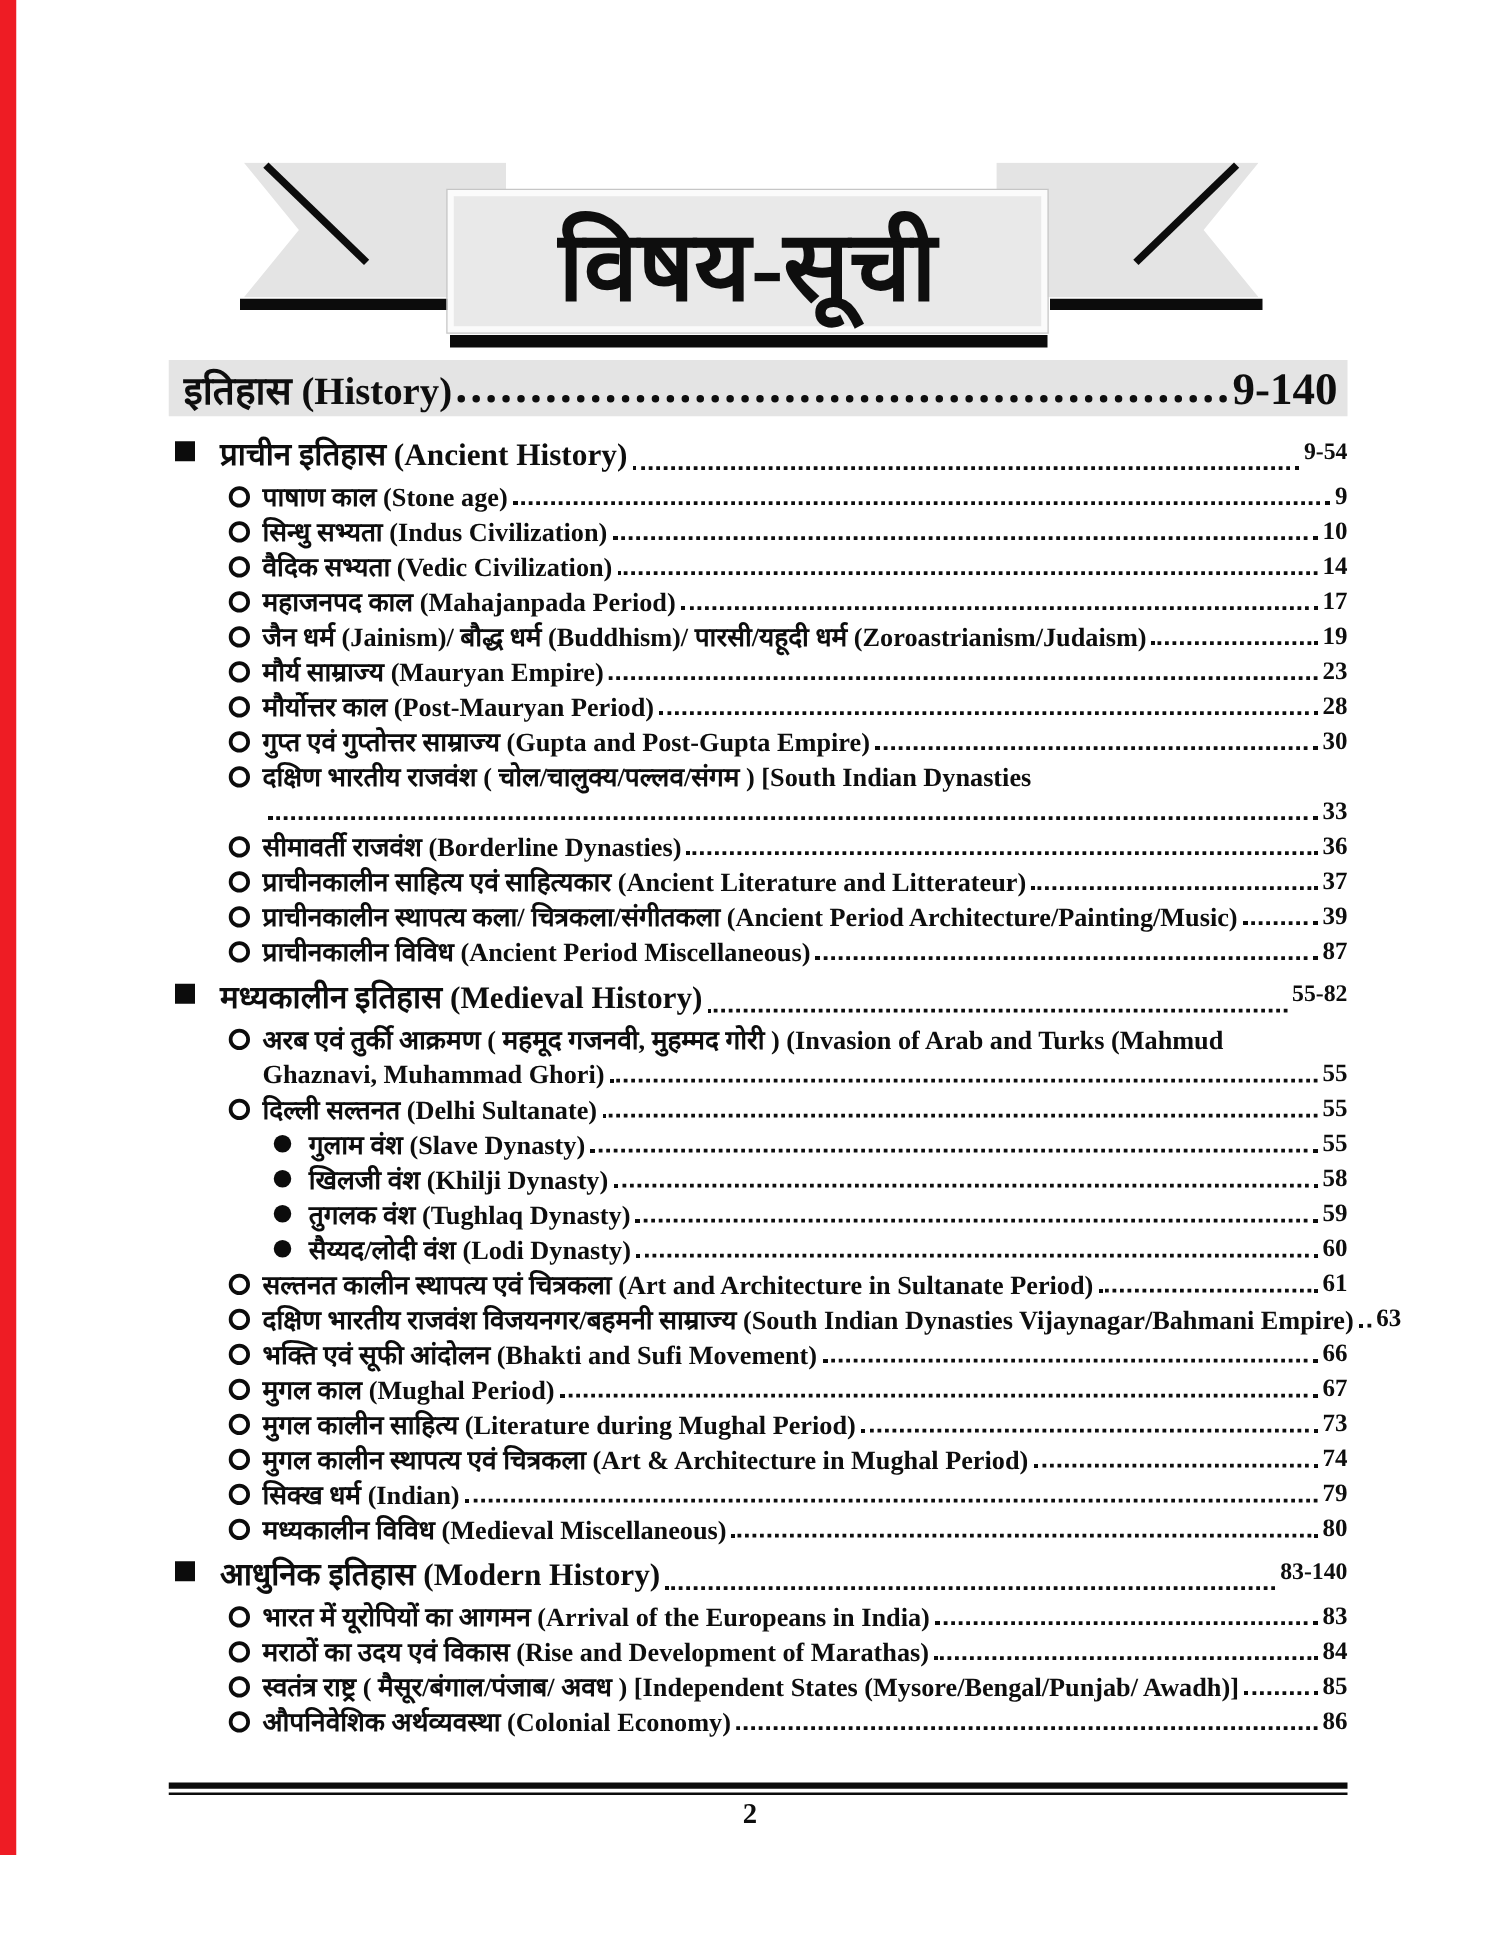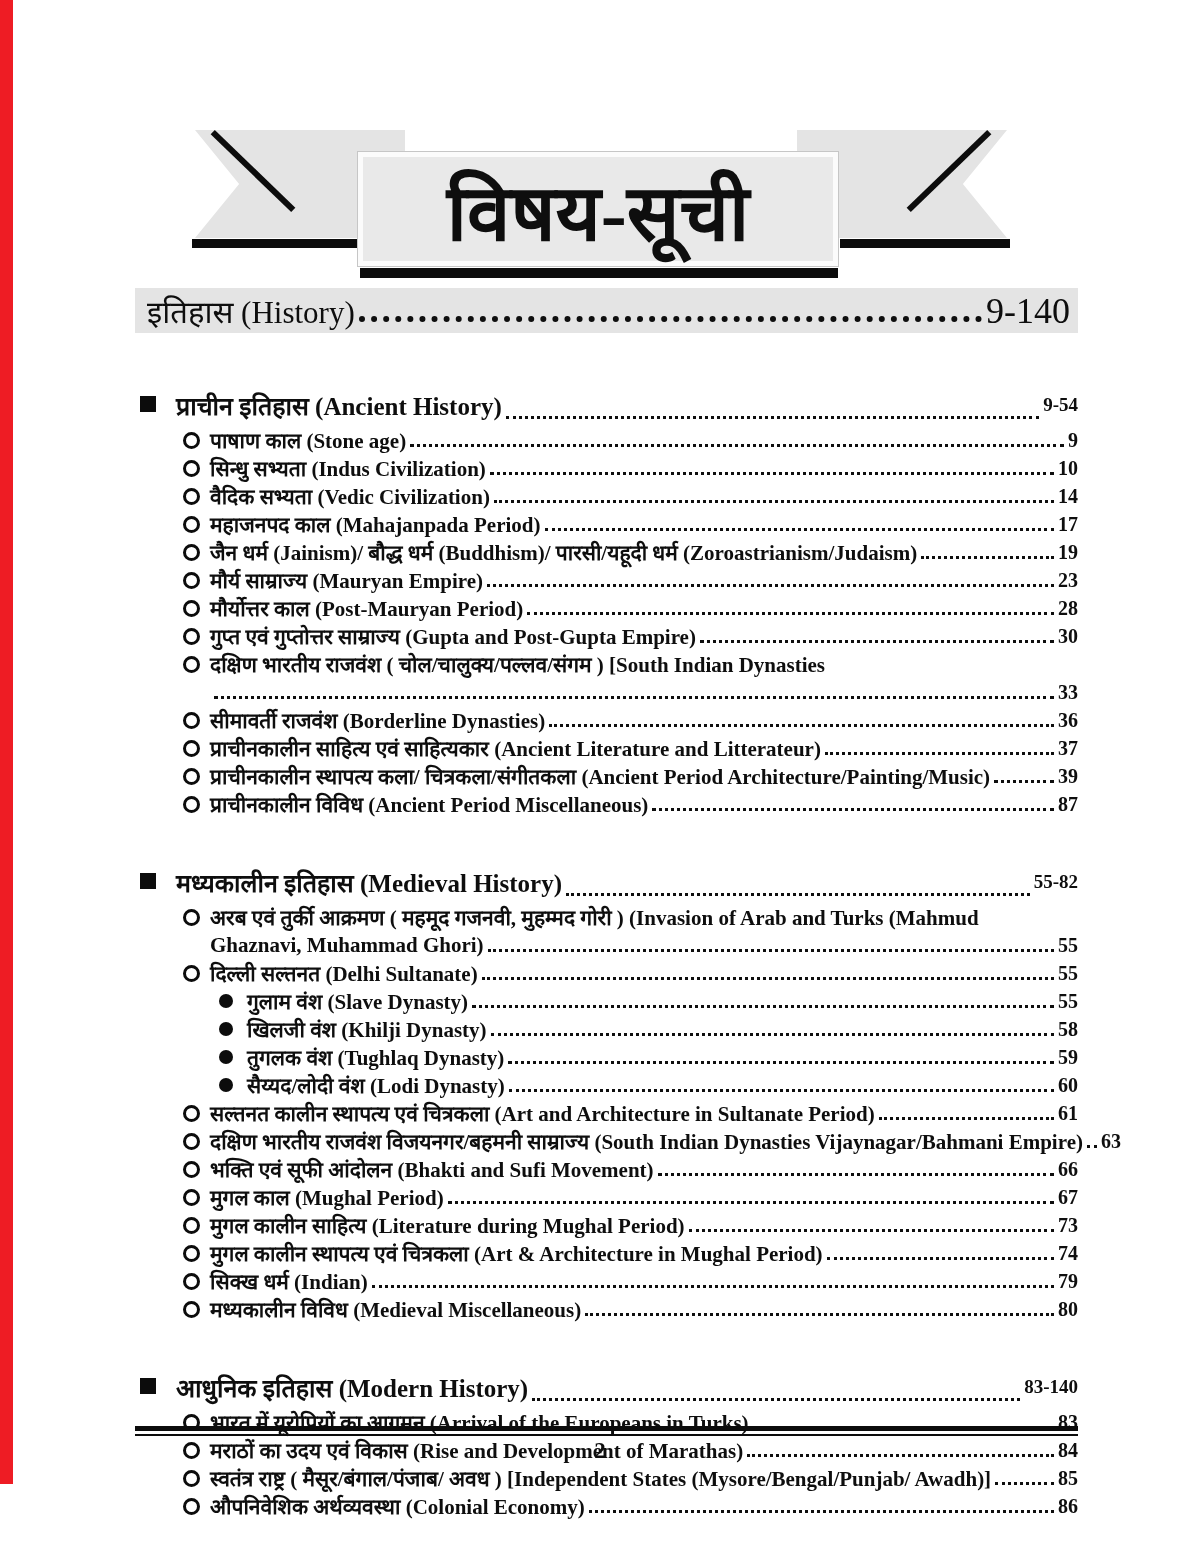--- a/index.html
+++ b/index.html
@@ -30,31 +30,31 @@
     display:flex;align-items:center;justify-content:center;font-family:Liberation Serif, serif;
   }
   .banner-title{font-size:78px;font-weight:bold;line-height:1;white-space:nowrap;margin-top:10px;}
   .underline{position:absolute;left:165px;top:146px;width:478px;height:10px;background:#0c0c0c;}
 
   
   .toc-header{
     position:absolute;left:135px;top:288px;width:943px;height:45px;
     background:#e4e4e4;display:flex;align-items:center;
     padding:0 8px 0 12px;box-sizing:border-box;
-    font-weight:normal;font-size:31px;
+    font-weight:bold;font-size:31px;
   }
   .toc-header .pages{font-size:36px;}
   .leader{flex:1 1 auto;border-bottom:3px dotted #0e0e0e;align-self:flex-end;margin:0 4px 7px 4px;min-width:10px;}
   .leader-big{border-bottom:6px dotted #0e0e0e;margin-bottom:11px;}
 
   .toc-list{position:absolute;left:135px;top:341px;width:943px;font-weight:bold;}
   .row{display:flex;align-items:center;height:28px;font-size:21px;}
   .row .pg{font-size:20px;white-space:nowrap;}
   .row .lbl{white-space:nowrap;overflow:visible;}
-  .row-section{height:42px;font-size:25px;margin-top:43px;}
+  .row-section{height:42px;font-size:25px;}
   .row-section .pg{font-size:19px;}
   .sq{flex:none;width:16px;height:16px;background:#0c0c0c;margin:0 20px 2px 5px;}
   .ring{flex:none;box-sizing:border-box;width:17px;height:17px;border:3.5px solid #0c0c0c;border-radius:50%;margin:0 10px 0 48px;}
   .dot{flex:none;width:14px;height:14px;border-radius:50%;background:#0c0c0c;margin:0 14px 0 84px;}
   .row-cont{padding-left:75px;}
 
   
   .footer-rule{
     position:absolute;left:135px;top:1426px;width:943px;height:10px;
     border-top:5px solid #0c0c0c;border-bottom:2px solid #0c0c0c;box-sizing:border-box;
@@ -268,21 +268,21 @@
         <span class="pg">80</span>
       </div>
       <div class="row row-section">
         <span class="sq"></span>
         <span class="lbl">आधुनिक इतिहास (Modern History)</span>
         <span class="leader"></span>
         <span class="pg">83-140</span>
       </div>
       <div class="row">
         <span class="ring"></span>
-        <span class="lbl">भारत में यूरोपियों का आगमन (Arrival of the Europeans in Turks)</span>
+        <span class="lbl">भारत में यूरोपियों का आगमन (Arrival of the Europeans in India)</span>
         <span class="leader"></span>
         <span class="pg">83</span>
       </div>
       <div class="row">
         <span class="ring"></span>
         <span class="lbl">मराठों का उदय एवं विकास (Rise and Development of Marathas)</span>
         <span class="leader"></span>
         <span class="pg">84</span>
       </div>
       <div class="row">

